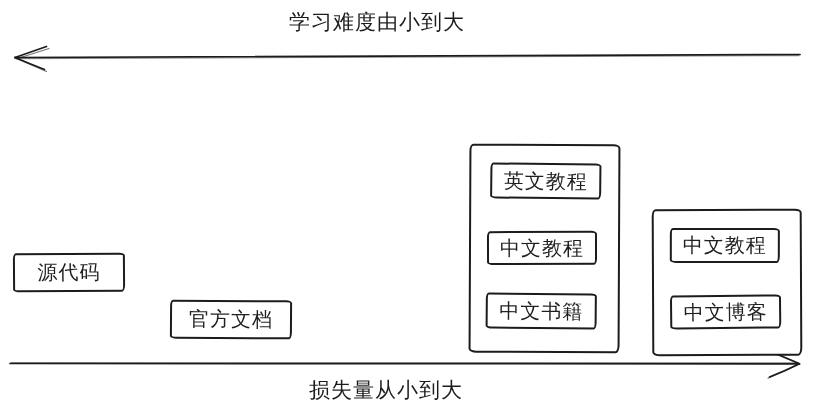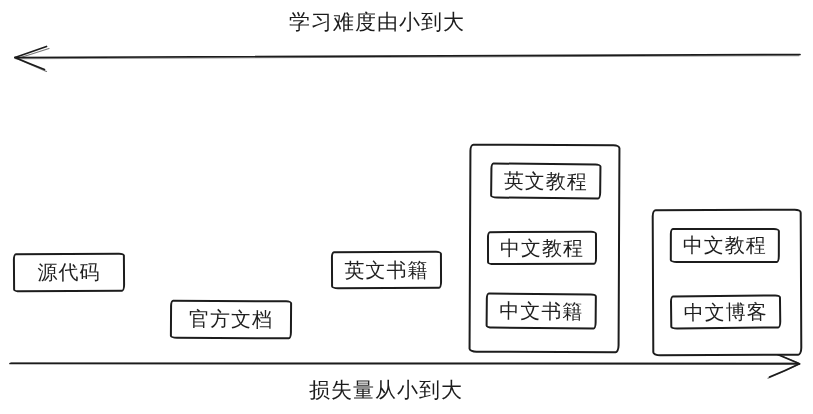--- a/index.html
+++ b/index.html
@@ -57,21 +57,20 @@
       <path d="M799.5,363.8 Q786,370.5 769.5,377" stroke-width="1.7"></path>
       <path d="M768.5,350.5 Q785.5,357.5 798,362.8" stroke-width="1.2" opacity="0.6"></path>
       <path d="M798,364.8 Q784.5,371.5 768,378.2" stroke-width="1.2" opacity="0.6"></path>
     </g>
   </svg>
 
   <div class="sketchbox r-a" style="left:13px;top:253px;width:112px;height:39px;">源代码</div>
 
   <div class="sketchbox r-b" style="left:170px;top:252px;width:122px;height:39px;margin-top:48px;">官方文档</div>
 
-  <div class="sketchbox r-c" style="left:331px;top:251px;width:111px;height:38px;">英文书籍</div>
 
   <div class="group r-d" style="left:469px;top:104px;width:151px;height:209px;">
     <div class="sketchbox r-b" style="left:19px;top:17px;width:111px;height:36px;">英文教程</div>
     <div class="sketchbox r-a" style="left:16px;top:85px;width:110px;height:34px;">中文教程</div>
     <div class="sketchbox r-d" style="left:15px;top:147px;width:111px;height:36px;text-align:right;">中文书籍</div>
   </div>
 
   <div class="group r-c" style="left:652px;top:169px;width:150px;height:147px;">
     <div class="sketchbox r-b" style="left:16px;top:17px;width:110px;height:35px;text-align:center;">中文教程</div>
     <div class="sketchbox r-a" style="left:16px;top:84px;width:111px;height:34px;">中文博客</div>

